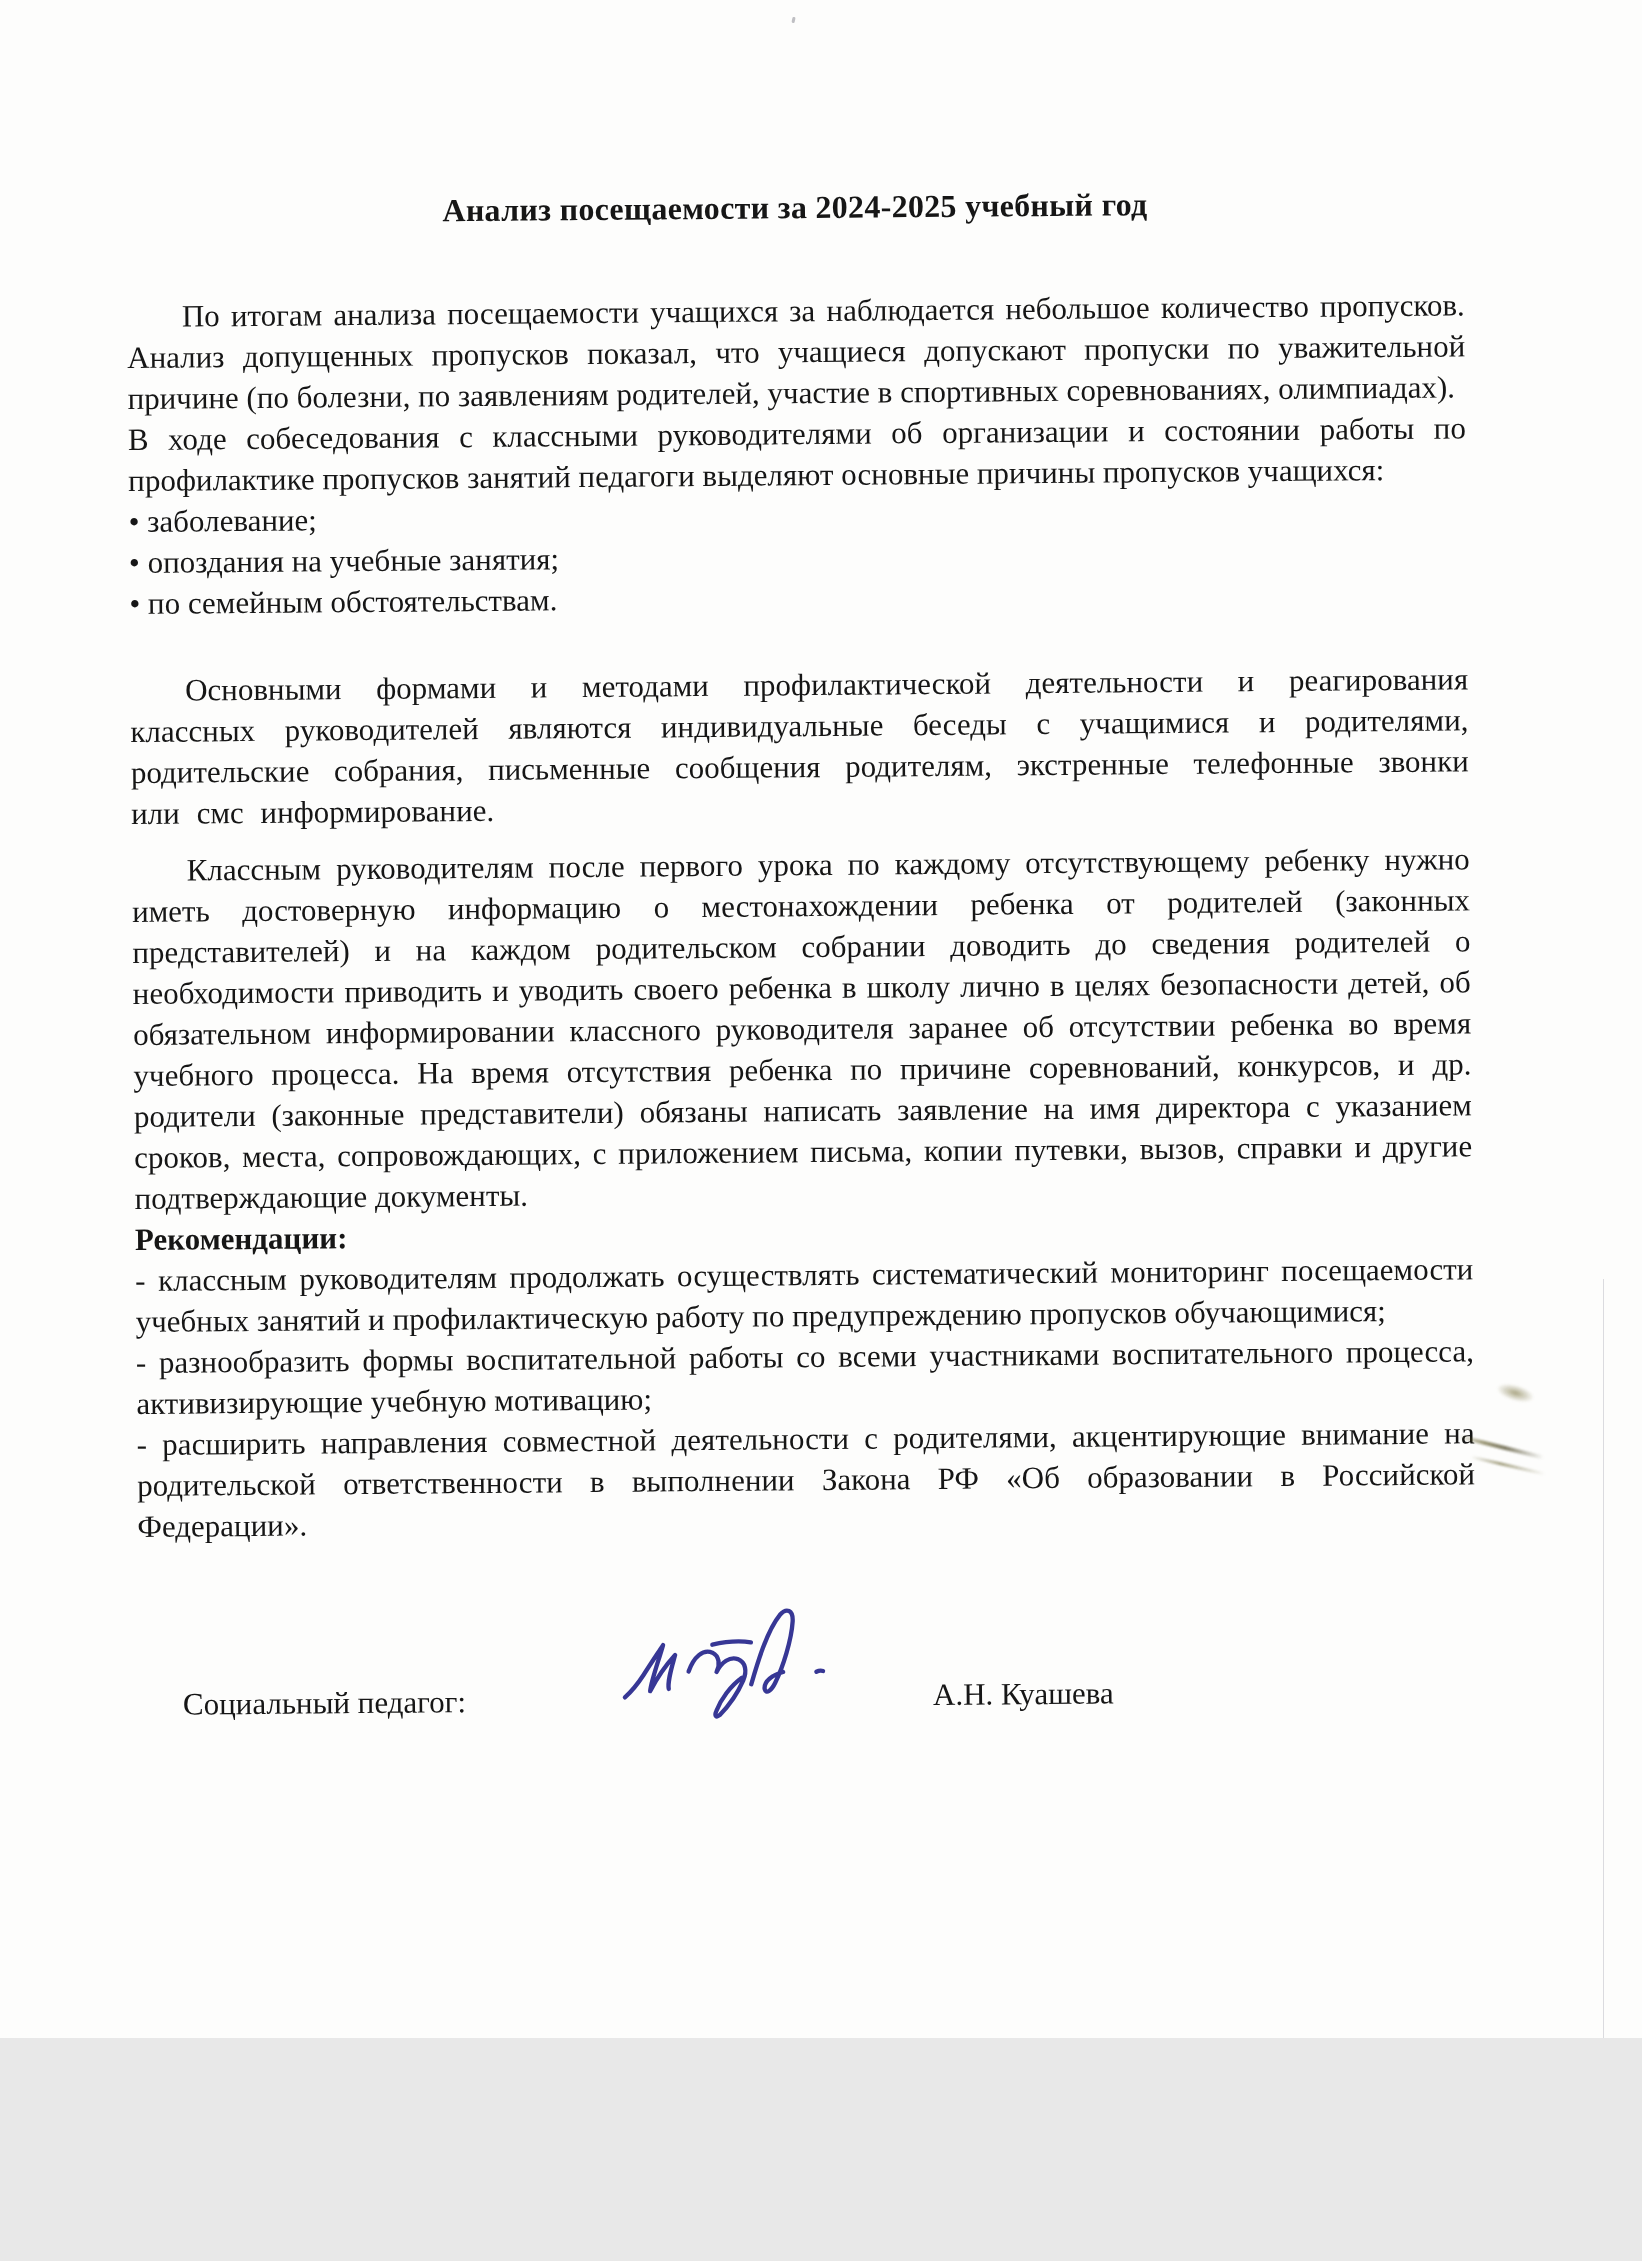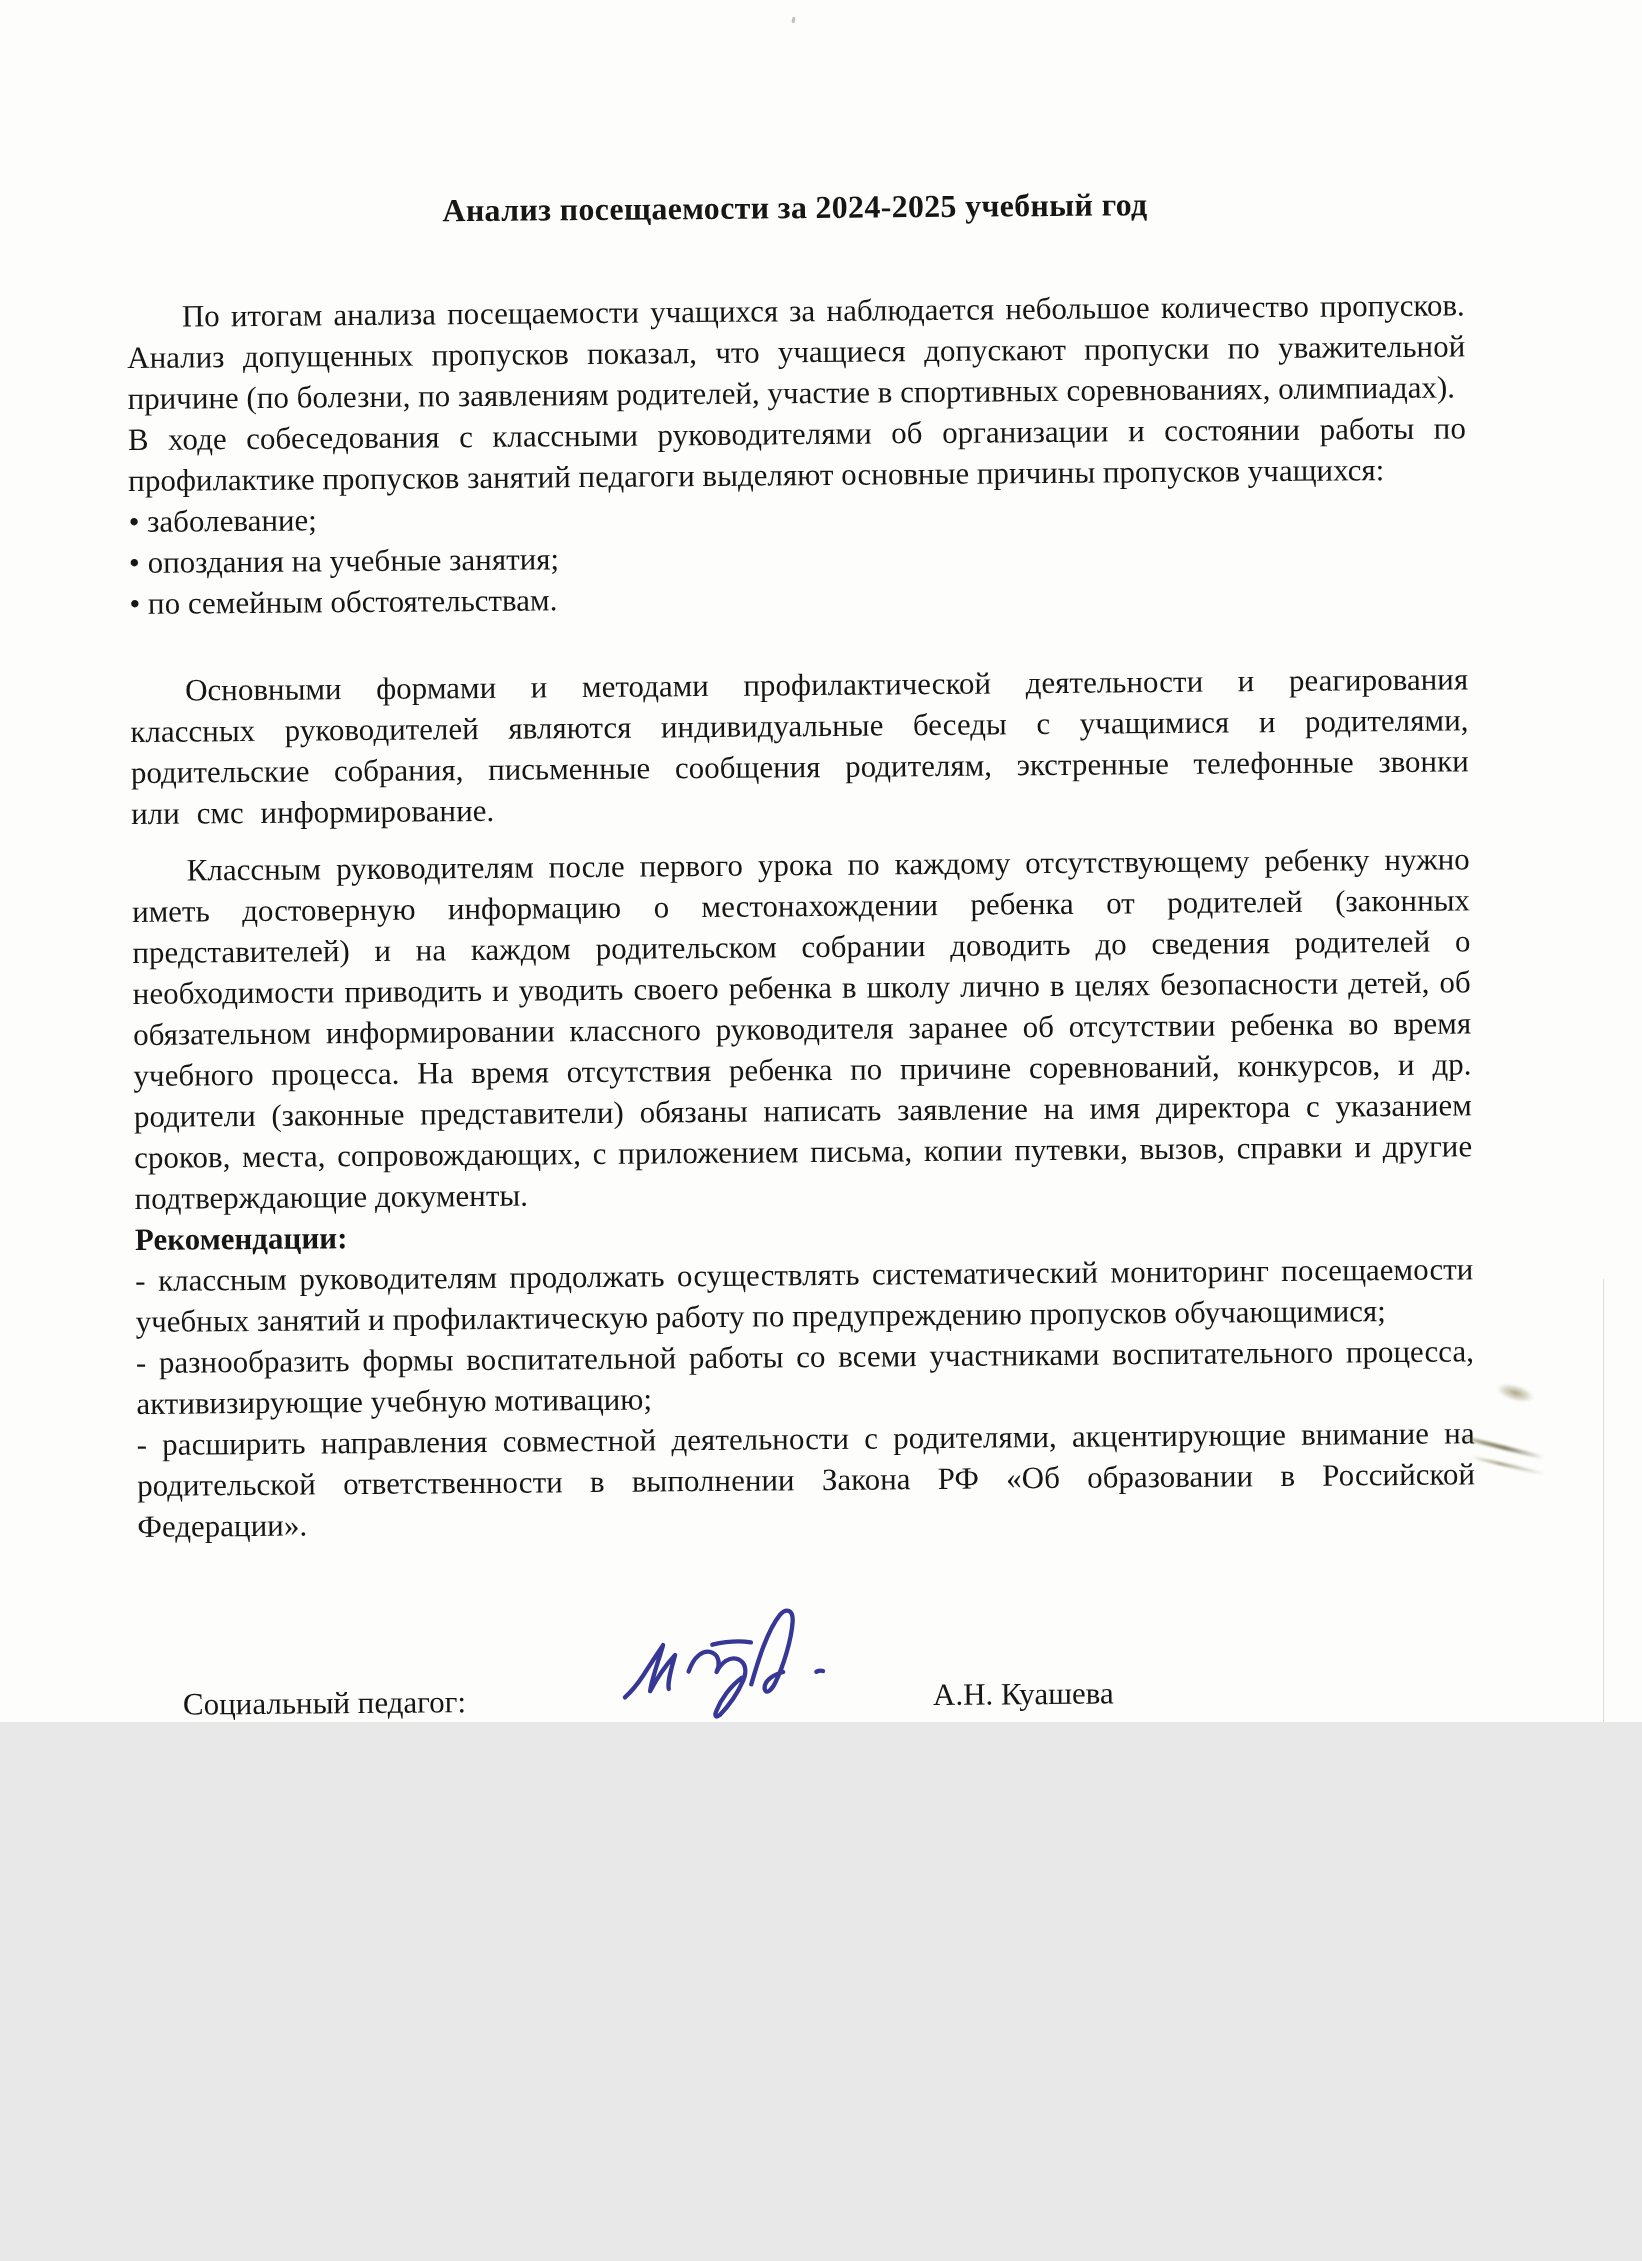--- a/index.html
+++ b/index.html
@@ -1,18 +1,18 @@
 <!DOCTYPE html>
 <html style="font-size:10.3px"><head>
 <meta charset="utf-8">
 <style>
   html,body{margin:0;padding:0;background:#e8e8e8;}
   .page{
     position:relative;
-    width:1643px;height:1722px;
+    width:1643px;height:2038px;
     background:#fdfdfc;
     overflow:hidden;
     font-family:"Liberation Serif","DejaVu Serif",serif;
     color:#161616;
   }
   .content{
     position:absolute;left:0;top:0;width:1643px;height:2261px;
     padding:188px 173px 0 132px;
     box-sizing:border-box;
     transform:rotate(-0.5deg);

